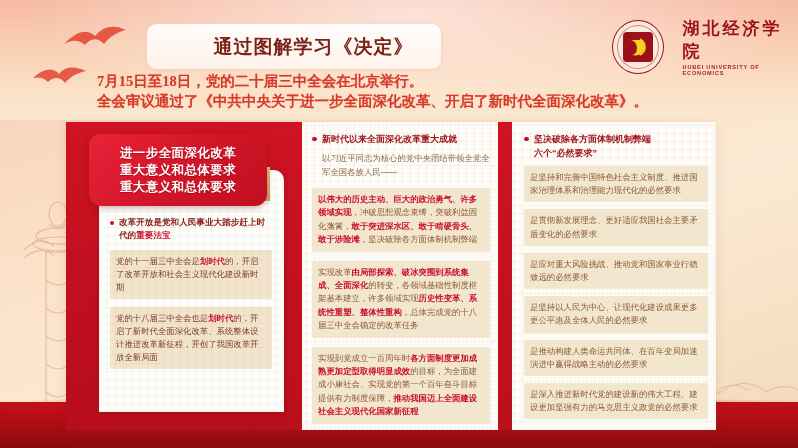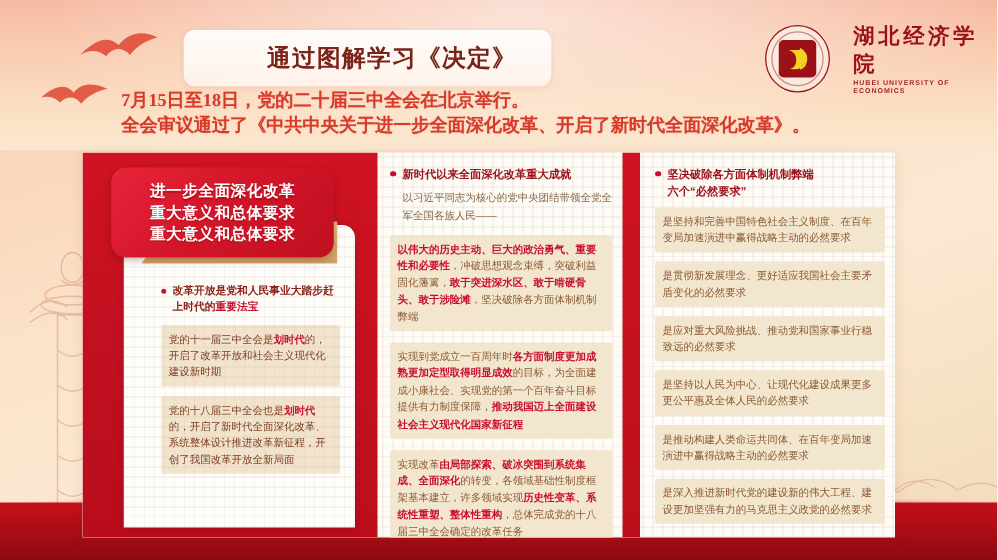--- a/index.html
+++ b/index.html
@@ -108,24 +108,24 @@
     border-radius:12px;
     display:flex;flex-direction:column;align-items:center;justify-content:center;
     box-shadow:0 2px 6px rgba(90,0,6,.3);
     z-index:3;
   }
   .lc-head span{
     color:#fff;font-size:12.5px;font-weight:bold;line-height:17px;letter-spacing:.4px;
     text-shadow:0 1px 1px rgba(120,0,8,.45);
   }
   .lc-card{
-    position:absolute;left:33px;top:58px;width:185px;height:242px;
+    position:absolute;left:33px;top:48px;width:185px;height:242px;
     background:#fdfdfa;border-radius:10px 10px 0 0;
     box-shadow:0 0 6px rgba(90,0,6,.22);
-    padding:46px 12px 0 30px;box-sizing:border-box;
+    padding:46px 12px 0 11px;box-sizing:border-box;
     z-index:2;
   }
   .lc-card:before{
     content:"";position:absolute;inset:0;border-radius:10px 10px 0 0;
     background-image:
       repeating-linear-gradient(0deg, rgba(200,170,160,.12) 0 1px, rgba(0,0,0,0) 1px 8px),
       repeating-linear-gradient(90deg, rgba(200,170,160,.12) 0 1px, rgba(0,0,0,0) 1px 8px);
     pointer-events:none;
   }
   .ribbon{
@@ -283,43 +283,43 @@
     </div>
 
     <div class="col col-divider"></div>
 
     <div class="col col-mid">
 
       <div class="c-head">新时代以来全面深化改革重大成就</div>
       <div class="c-lead">以习近平同志为核心的党中央团结带领全党全军全国各族人民——</div>
 
       <div class="c-note">
-        <span class="hl">以伟大的历史主动、巨大的政治勇气、重要性和必要性</span><span>，冲破思想观念束缚，突破利益固化藩篱，</span><span class="hl">敢于突进深水区、敢于啃硬骨头、敢于涉险滩</span><span>，坚决破除各方面体制机制弊端</span>
+        <span class="hl">以伟大的历史主动、巨大的政治勇气、许多领域实现</span><span>，冲破思想观念束缚，突破利益固化藩篱，</span><span class="hl">敢于突进深水区、敢于啃硬骨头、敢于涉险滩</span><span>，坚决破除各方面体制机制弊端</span>
+      </div>
+
+      <div class="c-note">
+        <span>实现改革</span><span class="hl">由局部探索、破冰突围到系统集成、全面深化</span><span>的转变，各领域基础性制度框架基本建立，许多领域实现</span><span class="hl">历史性变革、系统性重塑、整体性重构</span><span>，总体完成党的十八届三中全会确定的改革任务</span>
       </div>
 
       <div class="c-note">
         <span>实现到党成立一百周年时</span><span class="hl">各方面制度更加成熟更加定型取得明显成效</span><span>的目标，为全面建成小康社会、实现党的第一个百年奋斗目标提供有力制度保障，</span><span class="hl">推动我国迈上全面建设社会主义现代化国家新征程</span>
-      </div>
-
-      <div class="c-note">
-        <span>实现改革</span><span class="hl">由局部探索、破冰突围到系统集成、全面深化</span><span>的转变，各领域基础性制度框架基本建立，许多领域实现</span><span class="hl">历史性变革、系统性重塑、整体性重构</span><span>，总体完成党的十八届三中全会确定的改革任务</span>
       </div>
 
     </div>
 
     <div class="col col-divider"></div>
 
     <div class="col col-right">
 
       <div class="c-head">
         <div>坚决破除各方面体制机制弊端</div>
         <div>六个“必然要求”</div>
       </div>
 
-      <div class="r-note">是坚持和完善中国特色社会主义制度、在百年变局加速演进中赢得战略主动的必然要求</div>
+      <div class="r-note">是坚持和完善中国特色社会主义制度、推进国家治理体系和治理能力现代化的必然要求</div>
       <div class="r-note">是贯彻新发展理念、更好适应我国社会主要矛盾变化的必然要求</div>
       <div class="r-note">是应对重大风险挑战、推动党和国家事业行稳致远的必然要求</div>
       <div class="r-note">是坚持以人民为中心、让现代化建设成果更多更公平惠及全体人民的必然要求</div>
       <div class="r-note">是推动构建人类命运共同体、在百年变局加速演进中赢得战略主动的必然要求</div>
       <div class="r-note">是深入推进新时代党的建设新的伟大工程、建设更加坚强有力的马克思主义政党的必然要求</div>
 
     </div>
 
   </div>
 </div>

